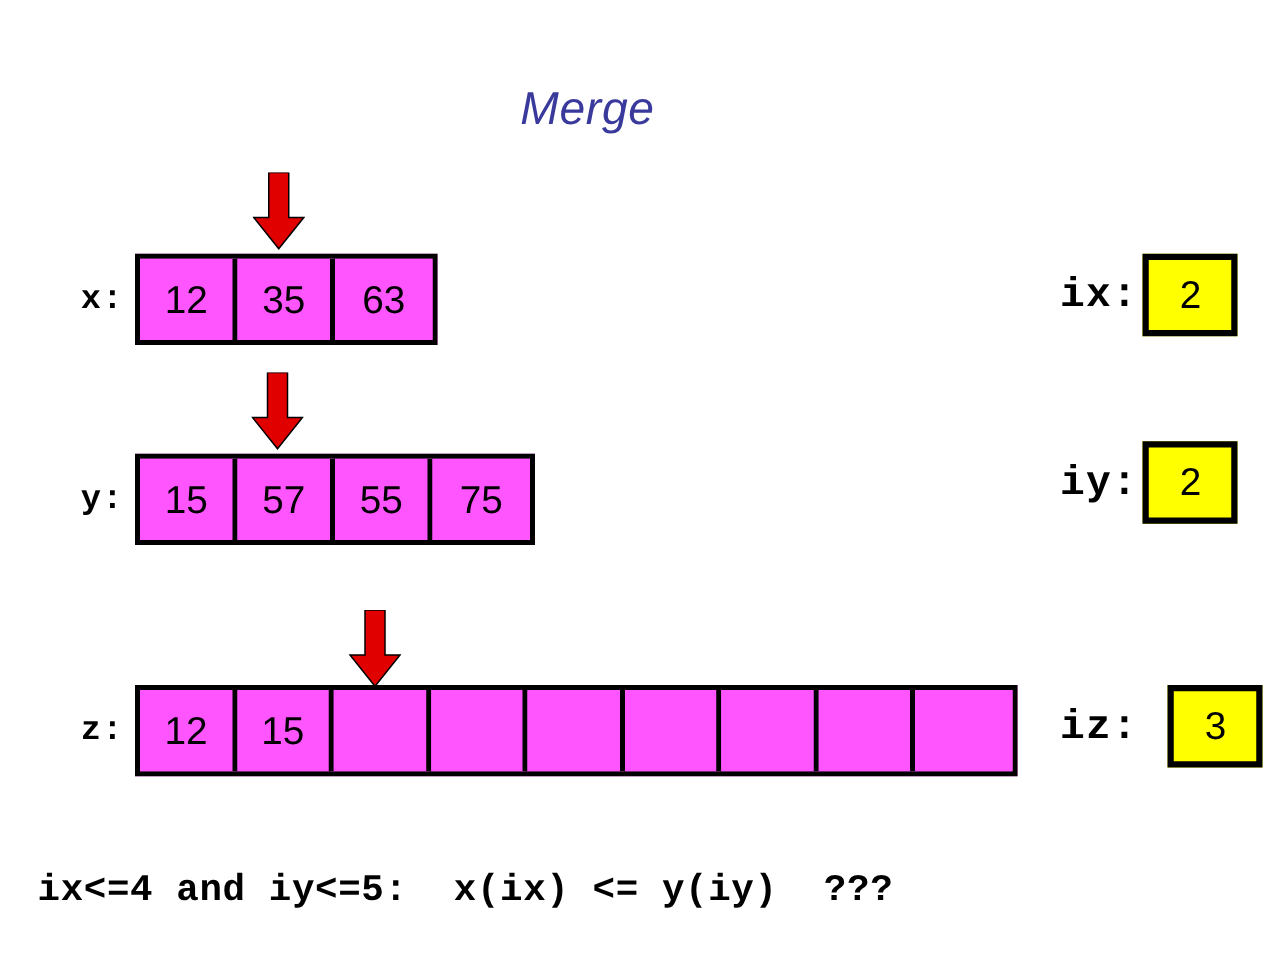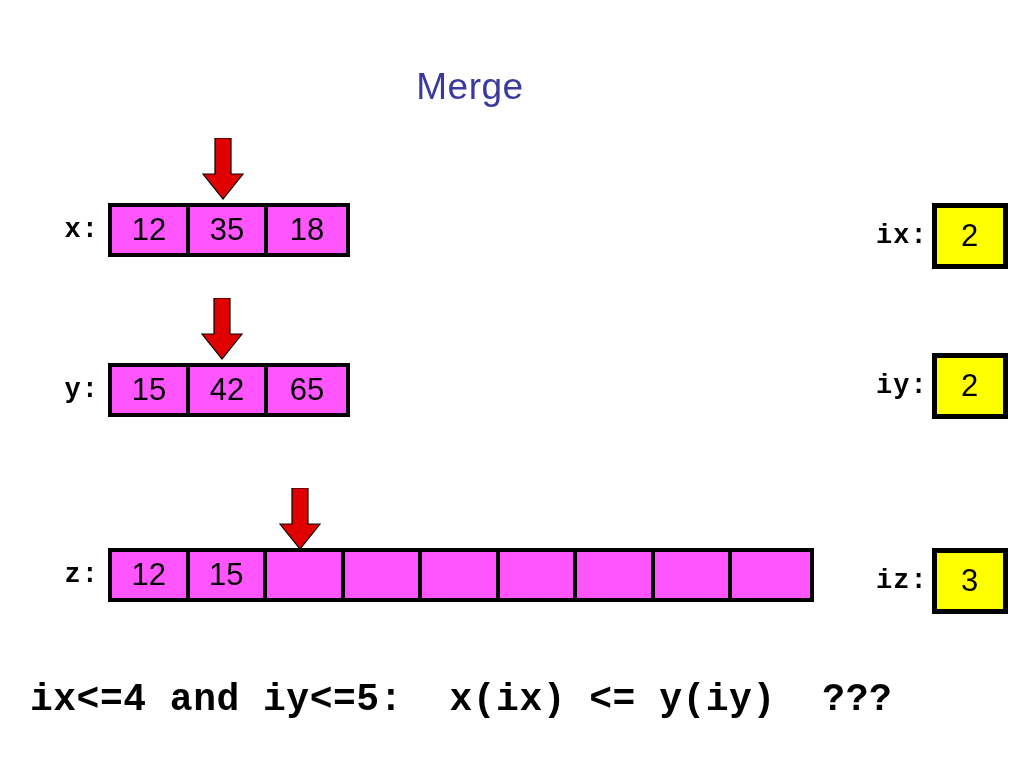--- a/index.html
+++ b/index.html
@@ -21,20 +21,21 @@
     left: 0;
     top: 68px;
     width: 940px;
     text-align: center;
     font-family: "Liberation Sans", sans-serif;
     font-size: 37px;
     font-weight: 400;
     color: #3a3a9c;
     letter-spacing: 0.5px;
     line-height: 1;
+    font-style: italic;
   }
 
   
   .array-row {
     position: absolute;
     display: flex;
     align-items: center;
   }
   #row-x { left: 0px;  top: 203px; }
   #row-y { left: 0px;  top: 363px; }
@@ -53,21 +54,21 @@
   }
 
   .cells {
     display: flex;
     border: 4px solid #000000;
     box-sizing: border-box;
     background: #ff55ff;
   }
   .cell {
     width: 78px;
-    height: 46px;
+    height: 65px;
     box-sizing: border-box;
     background: #ff55ff;
     border-right: 4px solid #000000;
     display: flex;
     align-items: center;
     justify-content: center;
     font-family: "Liberation Sans", sans-serif;
     font-size: 31px;
     font-weight: 400;
     color: #000000;
@@ -88,52 +89,51 @@
   #arrow-z { left: 279px; top: 488px; }
 
   
   .index-row {
     position: absolute;
     display: flex;
     align-items: center;
   }
   #index-ix { left: 848px; top: 203px; }
   #index-iy { left: 848px; top: 353px; }
-  #index-iz { left: 848px; top: 548px; }
+  #index-iz { left: 848px; top: 548px; gap: 20px; }
 
   .index-label {
     font-family: "Liberation Mono", "DejaVu Sans Mono", monospace;
-    font-size: 27px;
+    font-size: 33px;
     font-weight: bold;
     color: #000000;
     letter-spacing: 1px;
     padding-right: 4px;
-    margin-left: 28px;
   }
   .index-box {
     width: 76px;
     height: 66px;
     box-sizing: border-box;
     background: #ffff00;
     border: 5px solid #000000;
     display: flex;
     align-items: center;
     justify-content: center;
     font-family: "Liberation Sans", sans-serif;
     font-size: 31px;
     color: #000000;
   }
 
   
   #caption {
     position: absolute;
     left: 30px;
-    top: 678px;
+    top: 696px;
     font-family: "Liberation Mono", "DejaVu Sans Mono", monospace;
-    font-size: 38px;
+    font-size: 30px;
     font-weight: bold;
     color: #000000;
     white-space: pre;
     letter-spacing: 0.5px;
   }
 </style>
 </head>
 <body>
 
 <div id="slide-title">Merge</div>
@@ -142,36 +142,37 @@
   <svg width="42" height="62" viewBox="0 0 42 62" xmlns="http://www.w3.org/2000/svg">
     <polygon points="13,0 29,0 29,36 41,36 21,61 1,36 13,36" fill="#e00000" stroke="#000000" stroke-width="1.2"></polygon>
   </svg>
 </div>
 
 <div class="array-row" id="row-x">
   <div class="row-label">x:</div>
   <div class="cells">
     <div class="cell">12</div>
     <div class="cell">35</div>
-    <div class="cell">18</div>
+    <div class="cell">63</div>
   </div>
 </div>
 
 <div class="arrow" id="arrow-y">
   <svg width="42" height="62" viewBox="0 0 42 62" xmlns="http://www.w3.org/2000/svg">
     <polygon points="13,0 29,0 29,36 41,36 21,61 1,36 13,36" fill="#e00000" stroke="#000000" stroke-width="1.2"></polygon>
   </svg>
 </div>
 
 <div class="array-row" id="row-y">
   <div class="row-label">y:</div>
   <div class="cells">
     <div class="cell">15</div>
-    <div class="cell">42</div>
-    <div class="cell">65</div>
+    <div class="cell">57</div>
+    <div class="cell">55</div>
+    <div class="cell">75</div>
   </div>
 </div>
 
 <div class="arrow" id="arrow-z">
   <svg width="42" height="62" viewBox="0 0 42 62" xmlns="http://www.w3.org/2000/svg">
     <polygon points="13,0 29,0 29,36 41,36 21,61 1,36 13,36" fill="#e00000" stroke="#000000" stroke-width="1.2"></polygon>
   </svg>
 </div>
 
 <div class="array-row" id="row-z">

